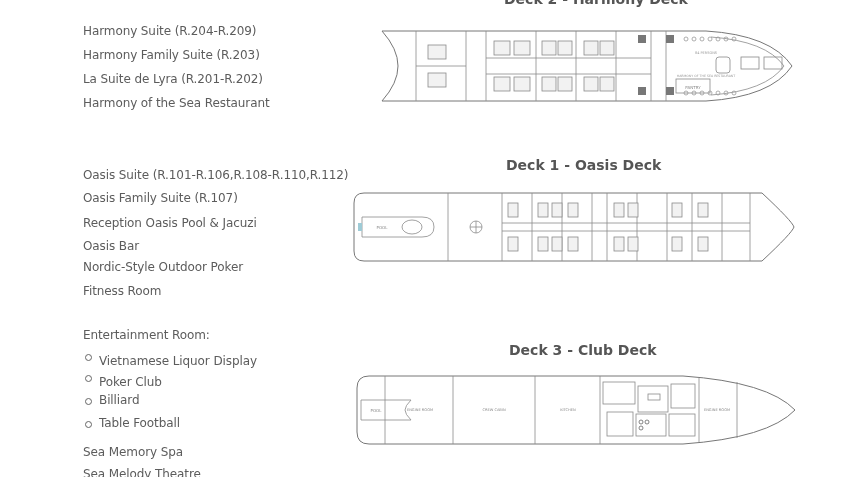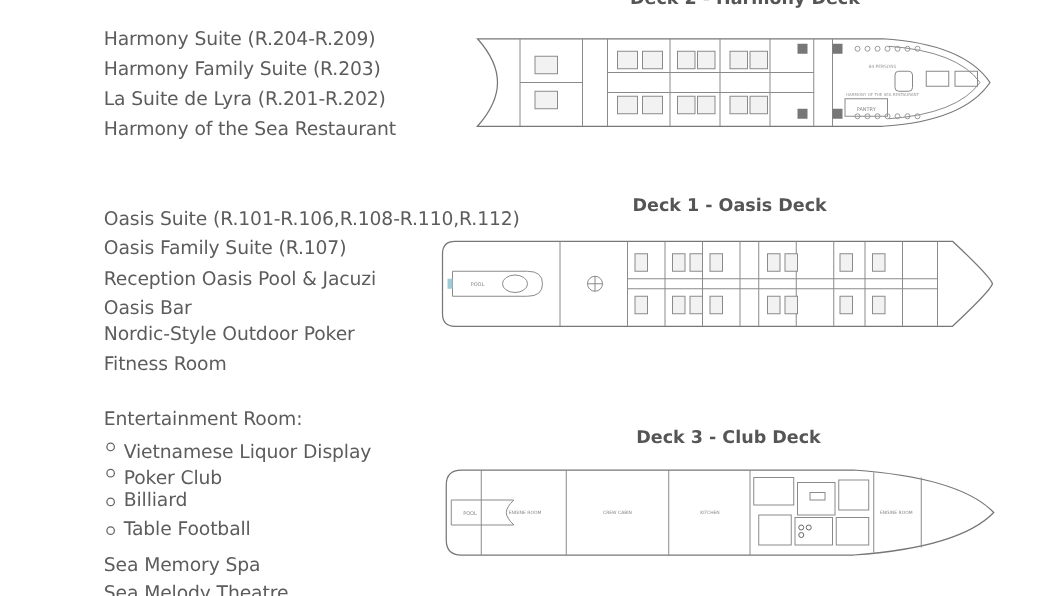--- a/index.html
+++ b/index.html
@@ -4,21 +4,21 @@
   <style>
     html, body { margin: 0; padding: 0; }
     body {
       width: 848px; height: 477px; overflow: hidden; position: relative;
       background: #ffffff;
       font-family: "DejaVu Sans", sans-serif;
       color: #5a5a5a;
     }
     .facility {
       position: absolute; left: 83px;
-      font-size: 15px; line-height: 18px; color: #5c5c5c;
+      font-size: 12px; line-height: 18px; color: #5c5c5c;
       white-space: nowrap; letter-spacing: -0.1px;
     }
     .sub { left: 99px; }
     .bullet {
       position: absolute; left: 85px; width: 5px; height: 5px;
       border: 1.2px solid #666; border-radius: 50%;
     }
     .deck-title {
       position: absolute; font-weight: bold; font-size: 14px; color: #555;
       white-space: nowrap; text-align: center;

